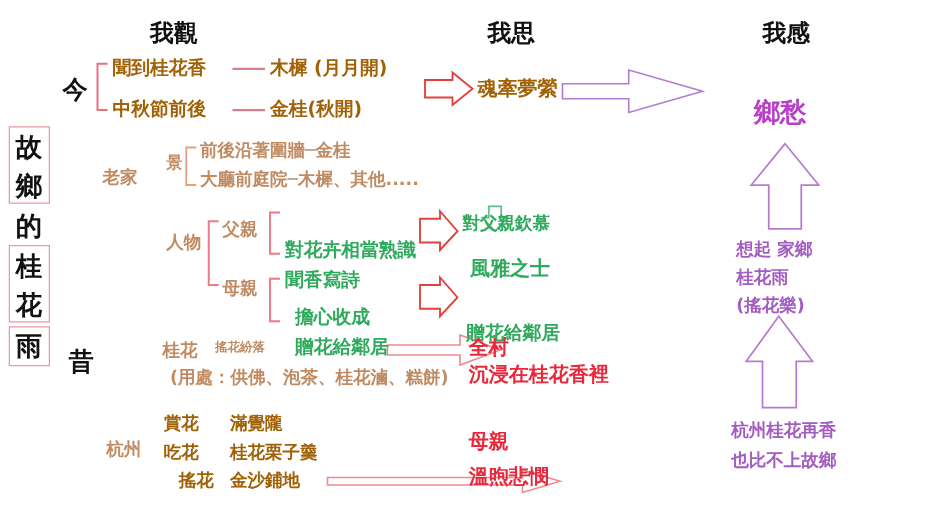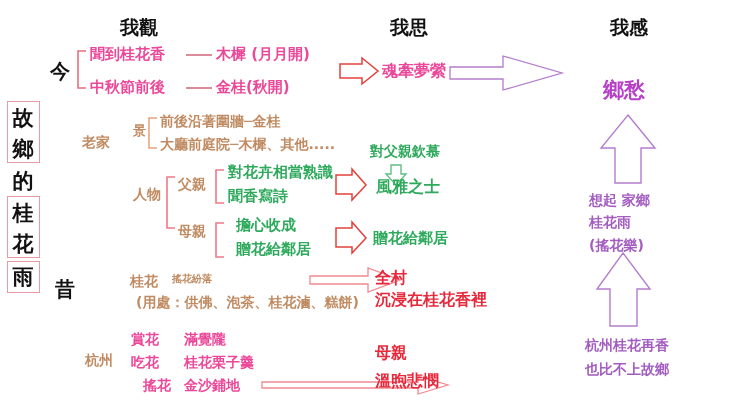--- a/index.html
+++ b/index.html
@@ -24,23 +24,23 @@
   .hdr {
     color: #111111;
     font-size: 19px;
     font-weight: bold;
   }
   .blk {
     color: #111111;
     font-size: 18px;
     font-weight: bold;
   }
-  .blue   { color: #ec4899; }
+  .blue   { color: #a16207; }
   .brown  { color: #c08b62; }
-  .green  { color: #2faa5d; }
+  .green  { color: #2faa5d; margin-top: 28px; }
   .red    { color: #e8293c; }
   .purple { color: #a35cc0; }
   .magenta{ color: #b83fc8; }
 
   .vbox {
     position: absolute;
     border: 1.5px solid #e79aa3;
     box-sizing: border-box;
   }
   .vchar {

